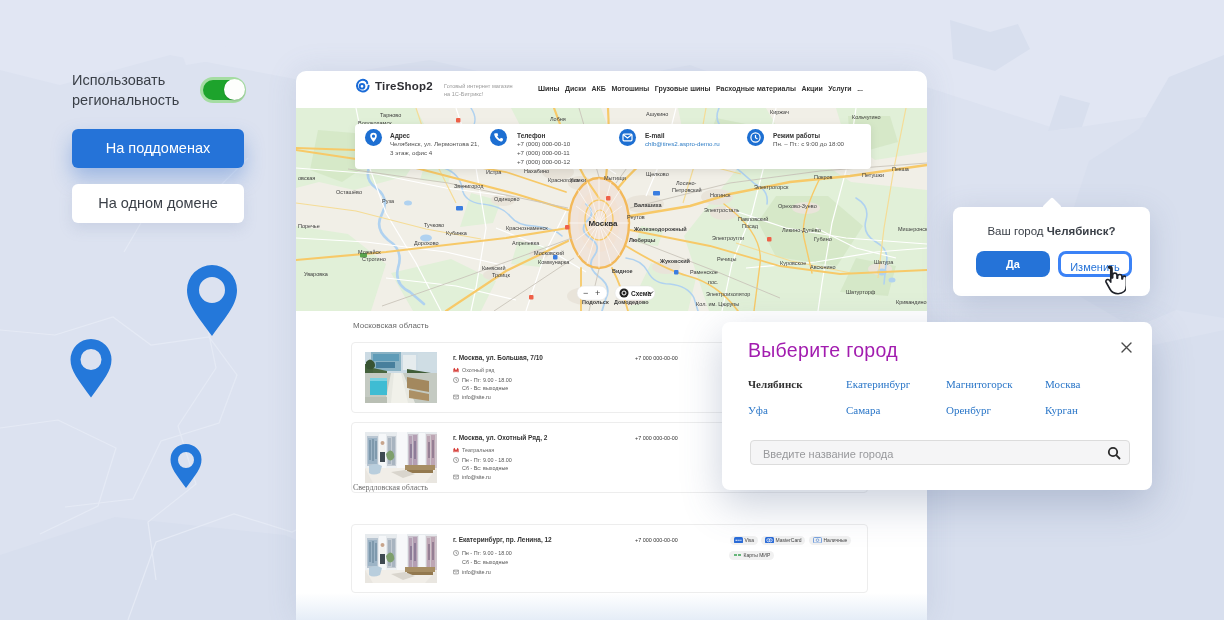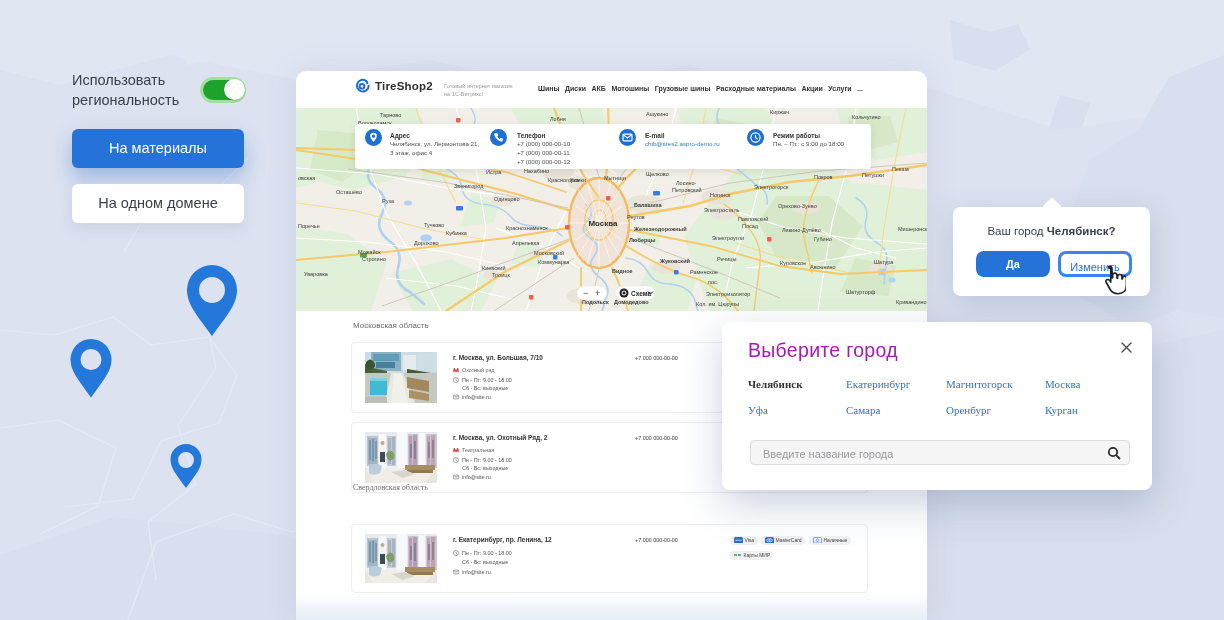--- a/index.html
+++ b/index.html
@@ -73,21 +73,21 @@
     <path d="M248,158 l-38,38 -58,8 -28,48"></path>
     <path d="M0,330 l55,5"></path>
   </g>
 </svg>
 
 <div id="lbl" class="abs">Использовать<br>региональность</div>
 <div id="toggle" class="abs">
     <div class="in"></div>
     <div class="knob"></div>
   </div>
-<div id="btn1" class="abs btn">На материалы</div>
+<div id="btn1" class="abs btn">На поддоменах</div>
 <div id="btn2" class="abs btn">На одном домене</div>
 
 <svg class="abs" style="left:60px;top:255px" width="200" height="245" viewBox="0 0 200 245">
   <g fill="#2478da" fill-rule="evenodd">
     <path d="M152,10 a25,25 0 0 1 25,25 c0,14 -9,24 -25,46 c-16,-22 -25,-32 -25,-46 a25,25 0 0 1 25,-25 z M152,22 a13,13 0 1 0 0,26 a13,13 0 1 0 0,-26 z"></path>
     <path d="M31,84 a20.5,20.5 0 0 1 20.5,20.5 c0,11.5 -7.5,20 -20.5,38 c-13,-18 -20.5,-26.5 -20.5,-38 A20.5,20.5 0 0 1 31,84 z M31,94 a10.5,10.5 0 1 0 0,21 a10.5,10.5 0 1 0 0,-21 z"></path>
     <path d="M126,189 a15.5,15.5 0 0 1 15.5,15.5 c0,8.7 -5.7,15 -15.5,28.5 c-9.8,-13.5 -15.5,-19.8 -15.5,-28.5 A15.5,15.5 0 0 1 126,189 z M126,197 a8,8 0 1 0 0,16 a8,8 0 1 0 0,-16 z"></path>
   </g>
 </svg>
 

